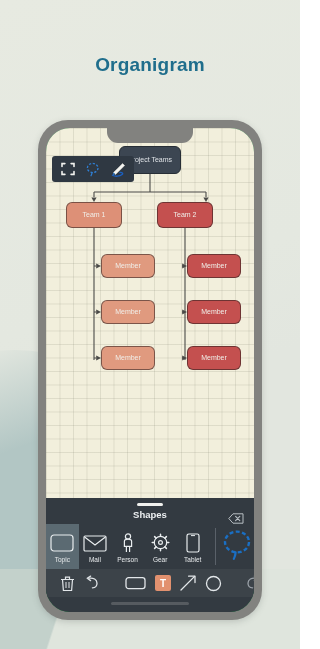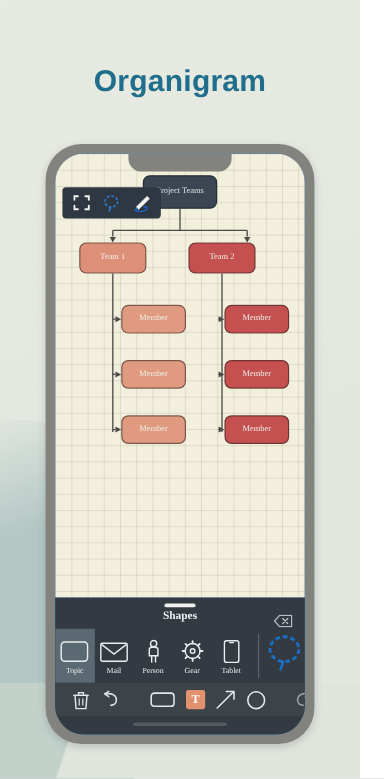--- a/index.html
+++ b/index.html
@@ -44,21 +44,21 @@
     pointer-events: none;
   }
 
   
   .page-title {
     position: absolute;
     top: 54px;
     left: 0;
     width: 300px;
     text-align: center;
-    font-size: 25px;
+    font-size: 19px;
     font-weight: bold;
     color: #1f6e8c;
     letter-spacing: 0.2px;
   }
 
   
   .phone {
     position: absolute;
     left: 38px;
     top: 120px;
@@ -67,24 +67,23 @@
     background: #82827f;
     border-radius: 30px;
     box-shadow: 0 2px 6px rgba(90,100,95,0.25);
   }
   .phone-screen {
     position: absolute;
     left: 8px;
     top: 8px;
     width: 208px;
     height: 484px;
-    background: #0369a1;
+    background: #15803d;
     border-radius: 24px;
     overflow: hidden;
-    font-family: Liberation Serif, serif;
   }
   .notch {
     position: absolute;
     left: 50%;
     transform: translateX(-50%);
     top: 0;
     width: 86px;
     height: 15px;
     background: #82827f;
     border-radius: 0 0 11px 11px;

